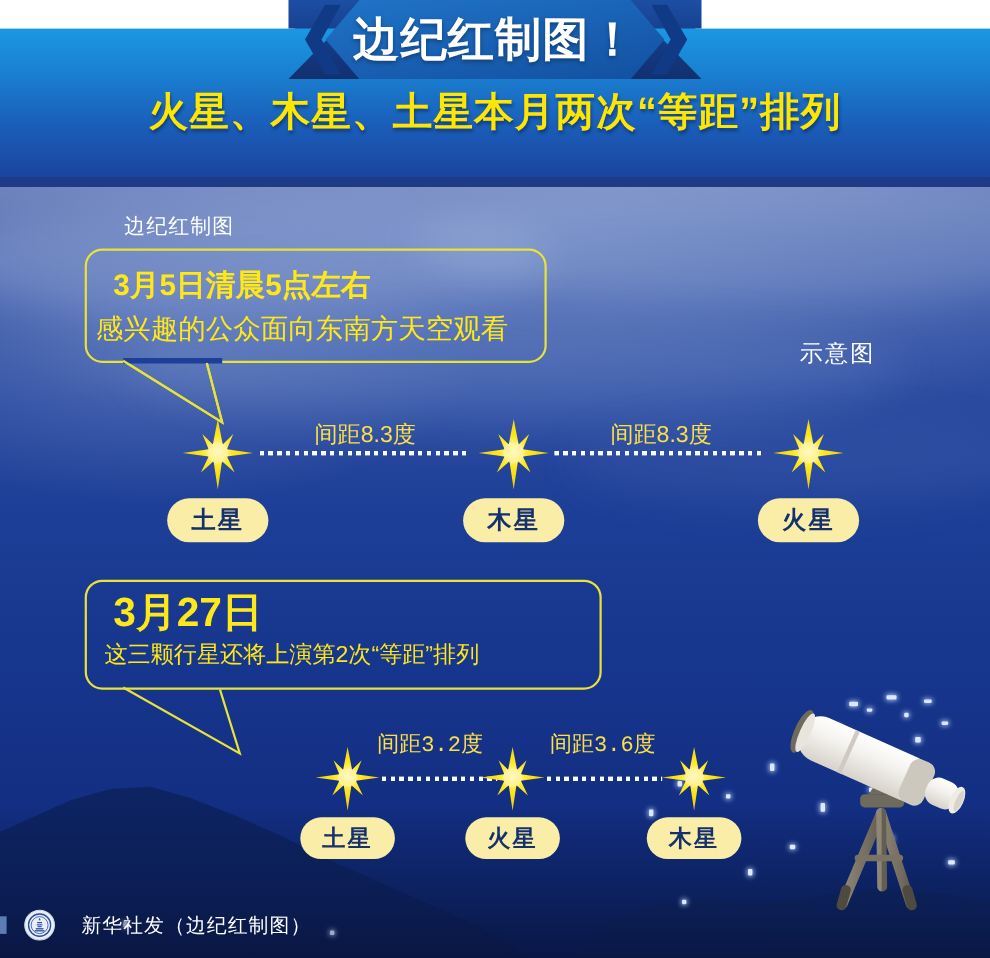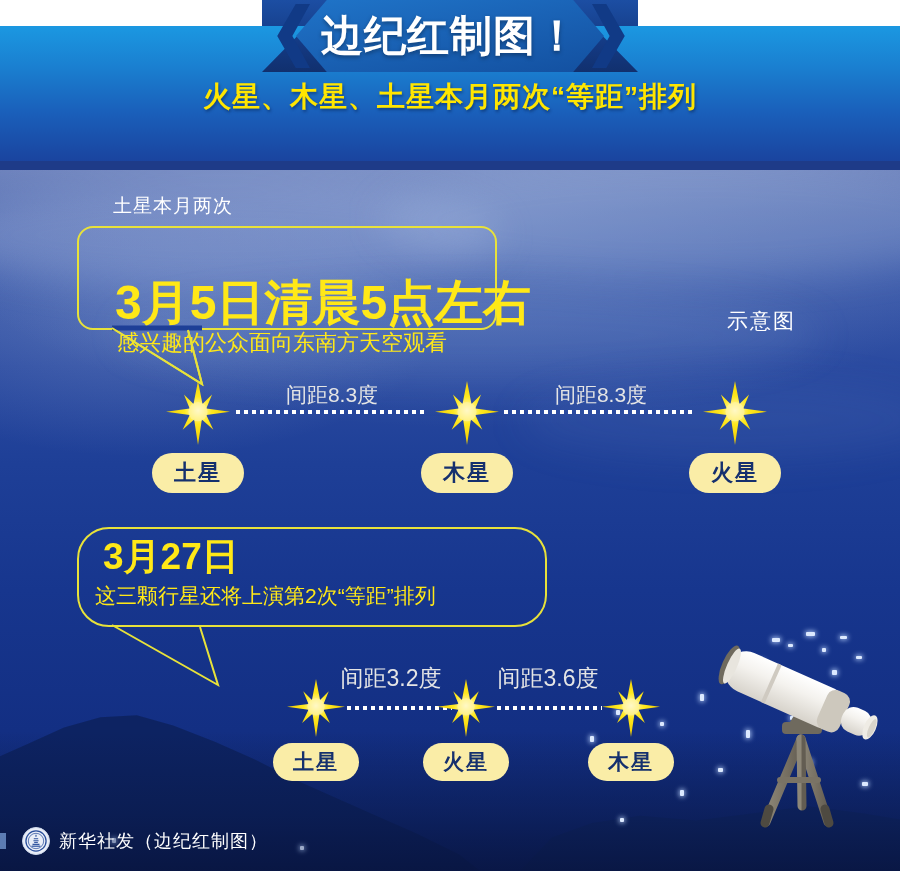--- a/index.html
+++ b/index.html
@@ -97,21 +97,21 @@
     text-shadow: 0 2px 4px rgba(0,0,0,.35);
     white-space: nowrap;
   }
   .main-title {
     position: absolute;
     left: 0;
     top: 78px;
     width: 900px;
     text-align: center;
     color: #ffe600;
-    font-size: 28px;
+    font-size: 36px;
     font-weight: bold;
     letter-spacing: 1px;
     white-space: nowrap;
     text-shadow: 1px 2px 3px rgba(0,20,60,.45);
   }
 
   
   .header-divider {
     position: absolute;
     left: 0; top: 161px;
@@ -226,30 +226,29 @@
     color: #ffe817;
     white-space: nowrap;
   }
   .callout-1 {
     left: 77px;
     top: 226px;
     width: 420px;
     height: 104px;
     padding: 8px 0 0 0;
   }
-  .callout-1 .c-line1 { font-size: 48px; line-height: 46px; padding-left: 36px; margin-top: 44px; }
-  .callout-1 .c-line2 { font-size: 22px; line-height: 34px; padding-left: 38px; }
+  .callout-1 .c-line1 { font-size: 27px; line-height: 46px; padding-left: 24px; }
+  .callout-1 .c-line2 { font-size: 25px; line-height: 34px; padding-left: 8px; }
 
   .callout-2 {
     left: 77px;
     top: 527px;
     width: 470px;
     height: 100px;
     padding: 6px 0 0 0;
-    border-radius: 32px;
   }
   .callout-2 .c-line1 { font-size: 37px; line-height: 44px; padding-left: 24px; }
   .callout-2 .c-line2 { font-size: 21px; line-height: 34px; padding-left: 16px; }
 
   
   .tail { position: absolute; overflow: visible; pointer-events: none; }
   .tail path { fill: none; stroke: #e8e23a; stroke-width: 2; }
 
   
   .planet-row { position: absolute; }
@@ -268,53 +267,53 @@
     background: #faeda7;
     color: #15306e;
     border-radius: 999px;
     font-weight: bold;
     white-space: nowrap;
     letter-spacing: 2px;
   }
   .gap-label {
     position: absolute;
     transform: translateX(-50%);
-    color: #e5e5e5;
+    color: #fde047;
     white-space: nowrap;
   }
   .dots {
     position: absolute;
     height: 4px;
     background-image: repeating-linear-gradient(90deg,
       #ffffff 0px, #ffffff 4px, rgba(255,255,255,0) 4px, rgba(255,255,255,0) 8px);
   }
 
   
   .row1 { left: 0; top: 0; }
   .row1 .star-wrap { width: 64px; height: 64px; }
   .row1 .pill { font-size: 22px; padding: 5px 22px; }
   .row1 .gap-label { font-size: 21px; }
 
   
   .row2 { left: 0; top: 0; }
   .row2 .star-wrap { width: 58px; height: 58px; }
   .row2 .pill { font-size: 21px; padding: 5px 20px; }
-  .row2 .gap-label { font-size: 23px; }
+  .row2 .gap-label { font-size: 20px; font-family: Liberation Mono, monospace; }
 
   
   .telescope { position: absolute; left: 706px; top: 634px; width: 190px; height: 210px; }
 
   
   .footer-credit {
     position: absolute;
     left: 22px;
     bottom: 16px;
     display: flex;
     align-items: center;
-    gap: 9px;
+    gap: 24px;
   }
   .xinhua-logo {
     width: 26px; height: 26px;
     border-radius: 50%;
     background: #e9eef8;
     border: 1px solid #cfd9ec;
     display: flex; align-items: center; justify-content: center;
     flex: 0 0 auto;
   }
   .credit-text {
@@ -379,21 +378,21 @@
     <div class="sparkle" style="left:790px;top:546px;width:4px;height:4px;"></div>
     <div class="sparkle" style="left:808px;top:590px;width:4px;height:5px;"></div>
     <div class="sparkle" style="left:718px;top:598px;width:5px;height:4px;"></div>
     <div class="sparkle" style="left:680px;top:620px;width:4px;height:6px;"></div>
     <div class="sparkle" style="left:862px;top:612px;width:6px;height:4px;"></div>
     <div class="sparkle" style="left:620px;top:648px;width:4px;height:4px;"></div>
     <div class="sparkle" style="left:300px;top:676px;width:4px;height:4px;opacity:.7"></div>
     <div class="sparkle" style="left:112px;top:668px;width:4px;height:5px;opacity:.6"></div>
   </div>
 
-  <div class="lead-label">土星本月两次</div>
+  <div class="lead-label">边纪红制图</div>
   <div class="schematic-label">示意图</div>
 
   <div class="callout callout-1">
     <div class="c-line1">3月5日清晨5点左右</div>
     <div class="c-line2">感兴趣的公众面向东南方天空观看</div>
   </div>
   <svg class="tail" style="left:100px;top:326px;width:180px;height:78px;" viewBox="0 0 180 78">
     <path d="M 12 2 L 102 58 L 88 4"></path>
     <line x1="12" y1="2" x2="102" y2="2" stroke="#1e3f97" stroke-width="5"></line>
     <path d="M 12 2 L 102 58 L 88 4"></path>

